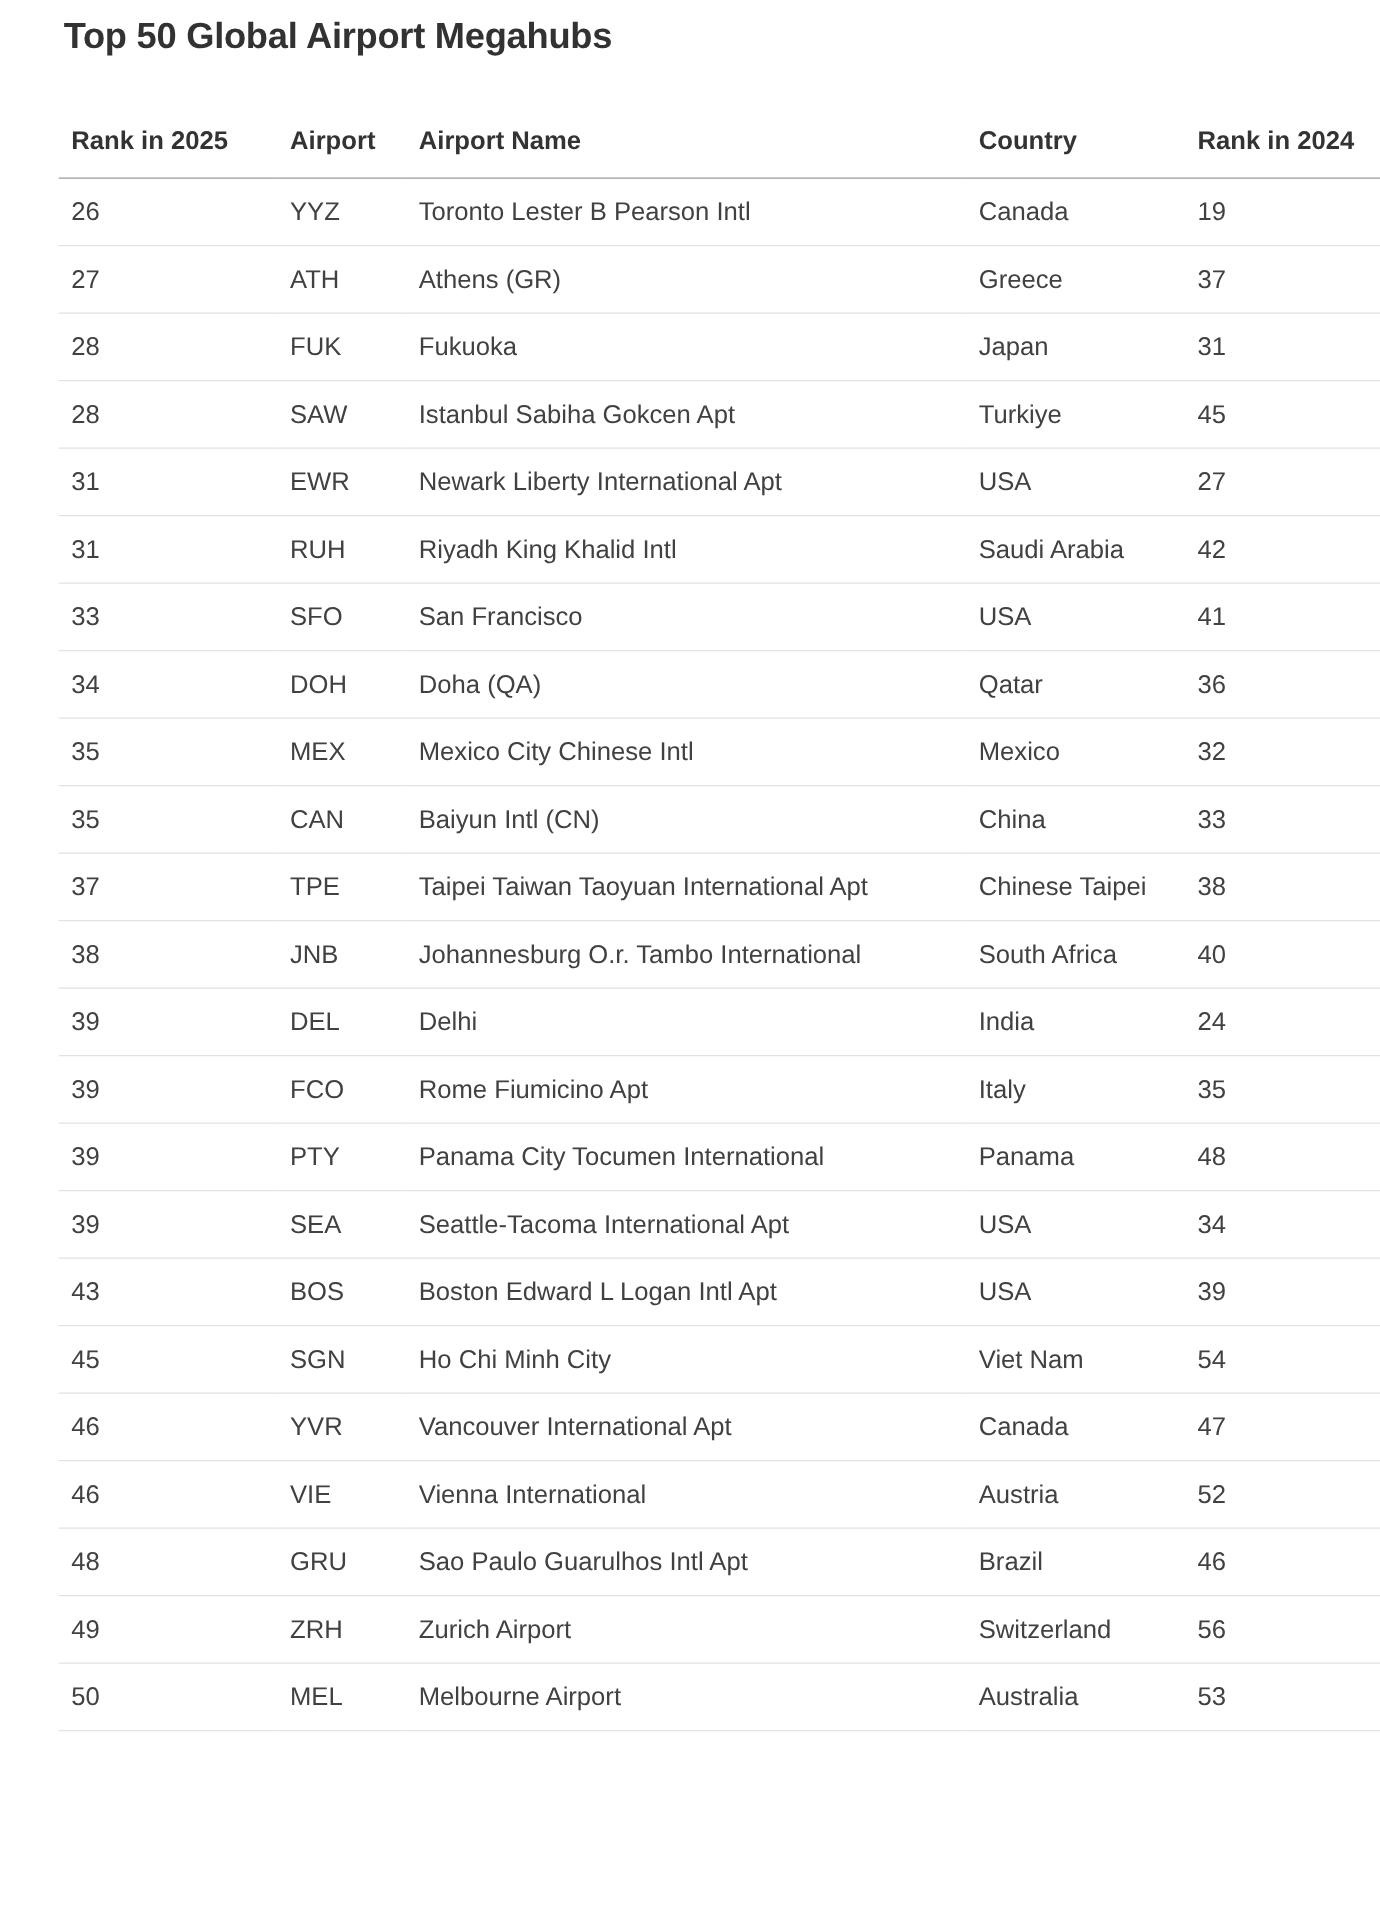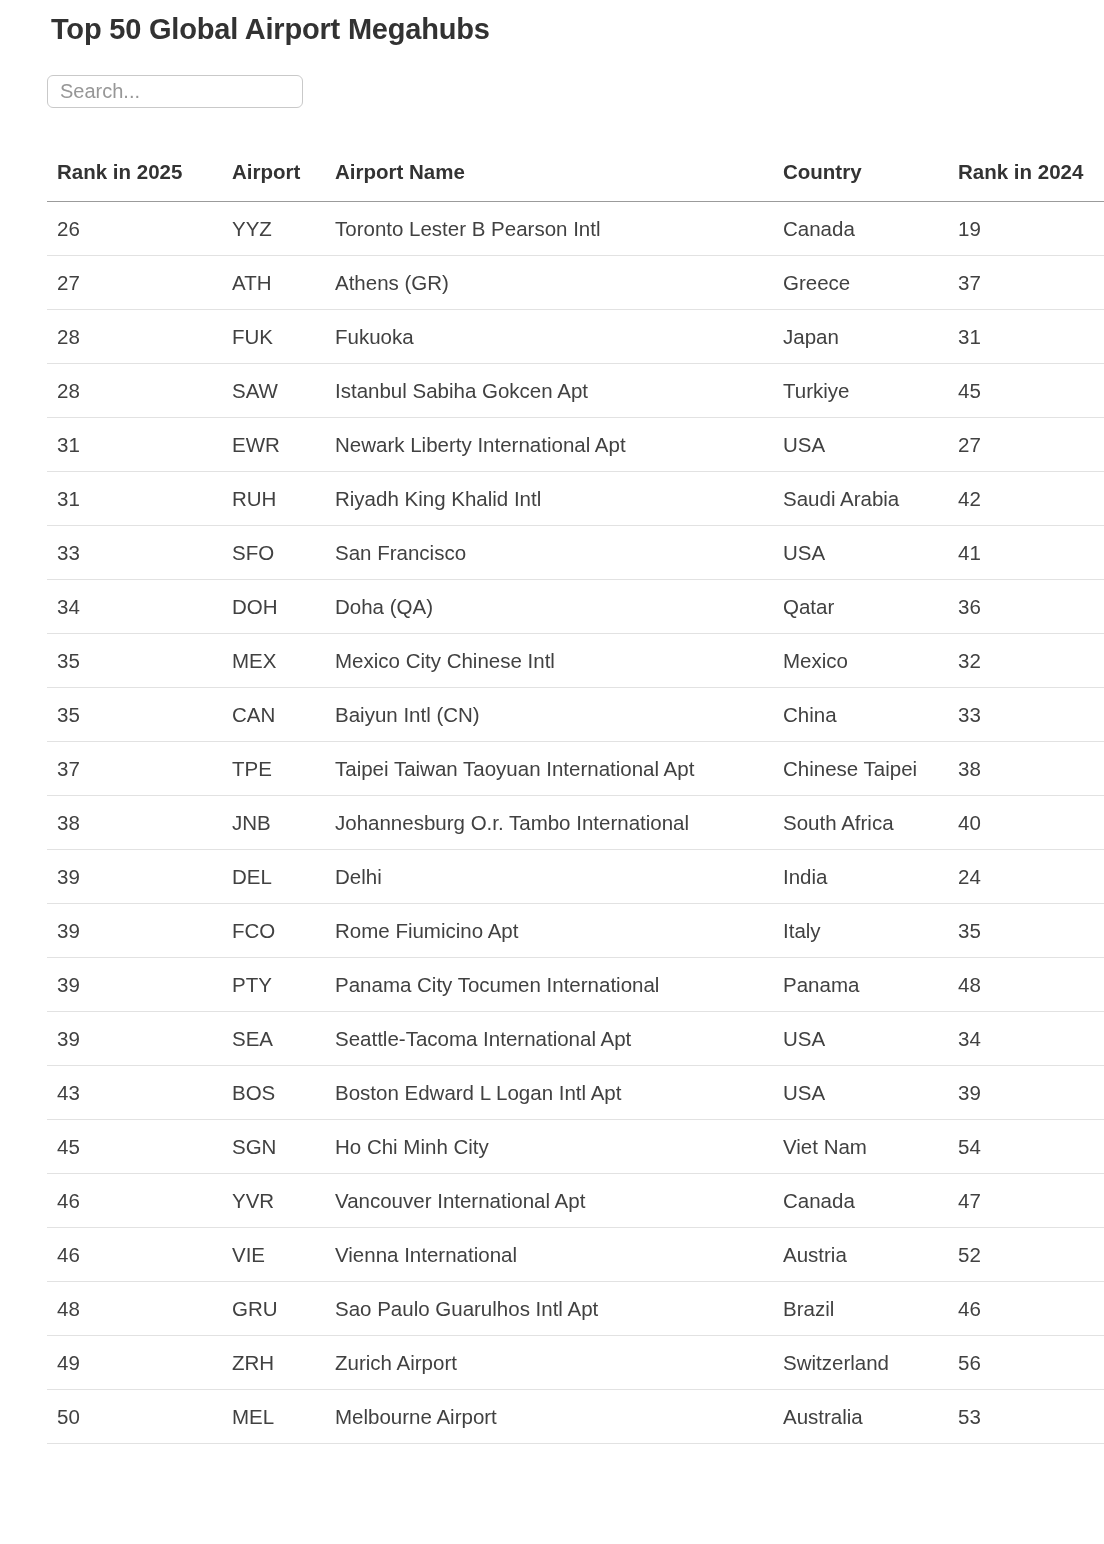--- a/index.html
+++ b/index.html
@@ -73,21 +73,20 @@
     vertical-align: middle;
   }
 </style>
 </head>
 <body>
 
 <div class="page">
 
   <h1 class="page-title">Top 50 Global Airport Megahubs</h1>
 
-  <input type="text" class="search-input" placeholder="Search..." style="">
 
   <table class="airports-table">
     <colgroup>
       <col style="width:175px">
       <col style="width:103px">
       <col style="width:448px">
       <col style="width:175px">
       <col style="width:156px">
     </colgroup>
     <thead>

